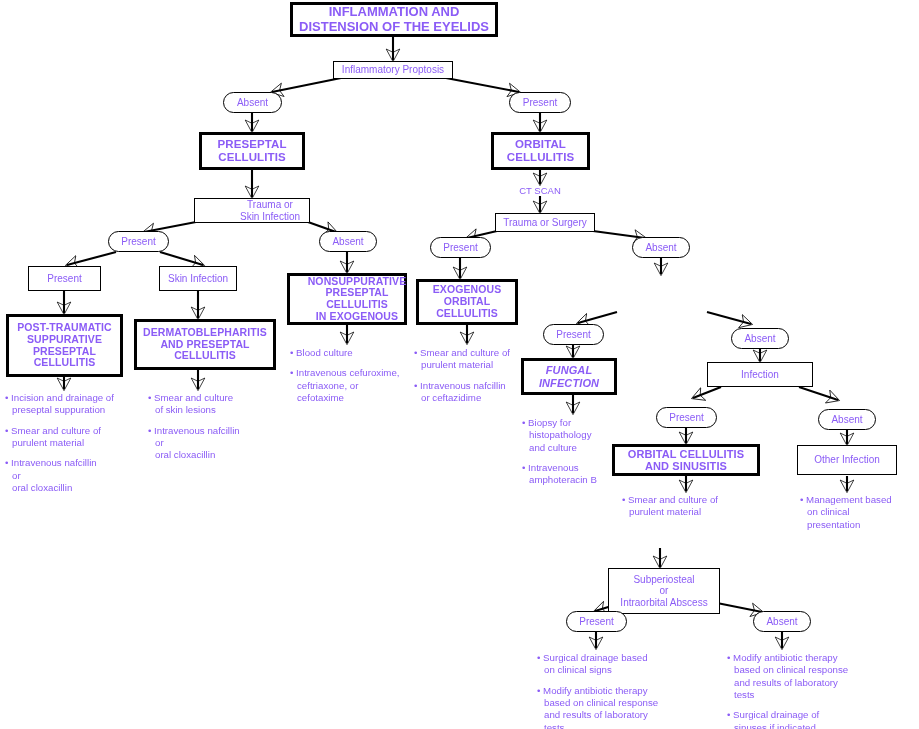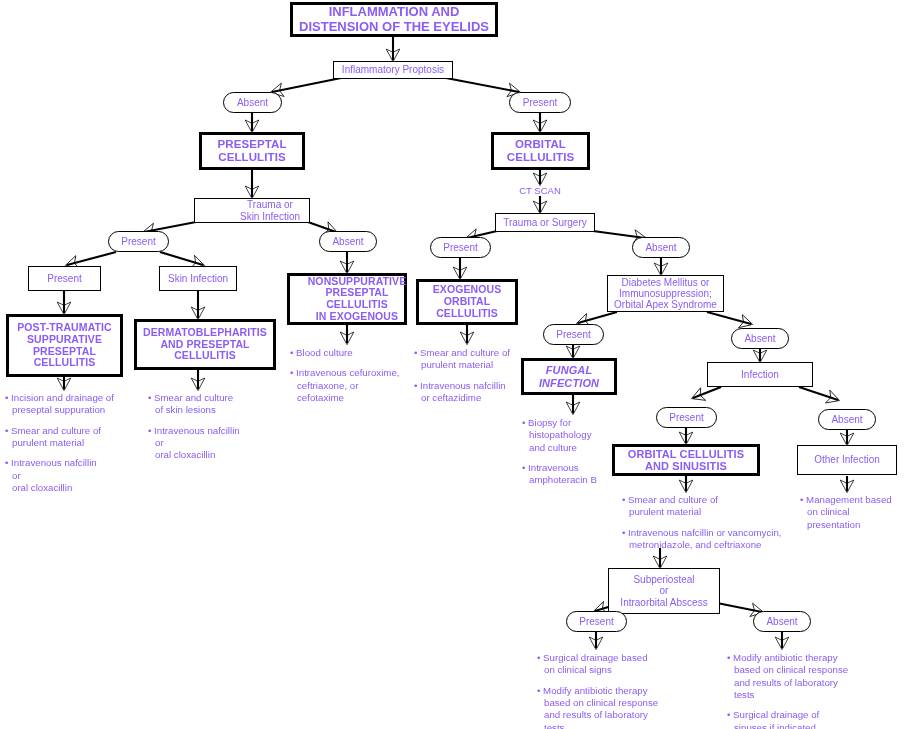--- a/index.html
+++ b/index.html
@@ -274,27 +274,20 @@
   </div>
 
   <div class="node rect-heavy" style="left:416px; top:279px; width:102px; height:46px; font-size:10.5px;">
     <div>
       <span>EXOGENOUS</span><br>
       <span>ORBITAL</span><br>
       <span>CELLULITIS</span>
     </div>
   </div>
 
-  <div class="node rect" style="left:607px; top:275px; width:117px; height:37px;">
-    <div>
-      <span>Diabetes Mellitus or</span><br>
-      <span>Immunosuppression;</span><br>
-      <span>Orbital Apex Syndrome</span>
-    </div>
-  </div>
 
   <div class="node oval" style="left:543px; top:324px; width:61px; height:21px;">
     <span>Present</span>
   </div>
   <div class="node oval" style="left:731px; top:328px; width:58px; height:21px;">
     <span>Absent</span>
   </div>
 
   <div class="node rect-heavy" style="left:521px; top:358px; width:96px; height:37px; font-size:11px;font-style:italic;">
     <div>
@@ -399,24 +392,20 @@
       <div class="item">
         <span class="ln">• Intravenous</span>
         <span class="ln ind">amphoteracin B</span>
       </div>
     </div>
 
   <div class="tx" style="left:622px; top:494px; width:200px;">
       <div class="item">
         <span class="ln">• Smear and culture of</span>
         <span class="ln ind">purulent material</span>
-      </div>
-      <div class="item">
-        <span class="ln">• Intravenous nafcillin or vancomycin,</span>
-        <span class="ln ind">metronidazole, and ceftriaxone</span>
       </div>
     </div>
 
   <div class="tx" style="left:800px; top:494px; width:112px;">
       <div class="item">
         <span class="ln">• Management based</span>
         <span class="ln ind">on clinical</span>
         <span class="ln ind">presentation</span>
       </div>
     </div>

